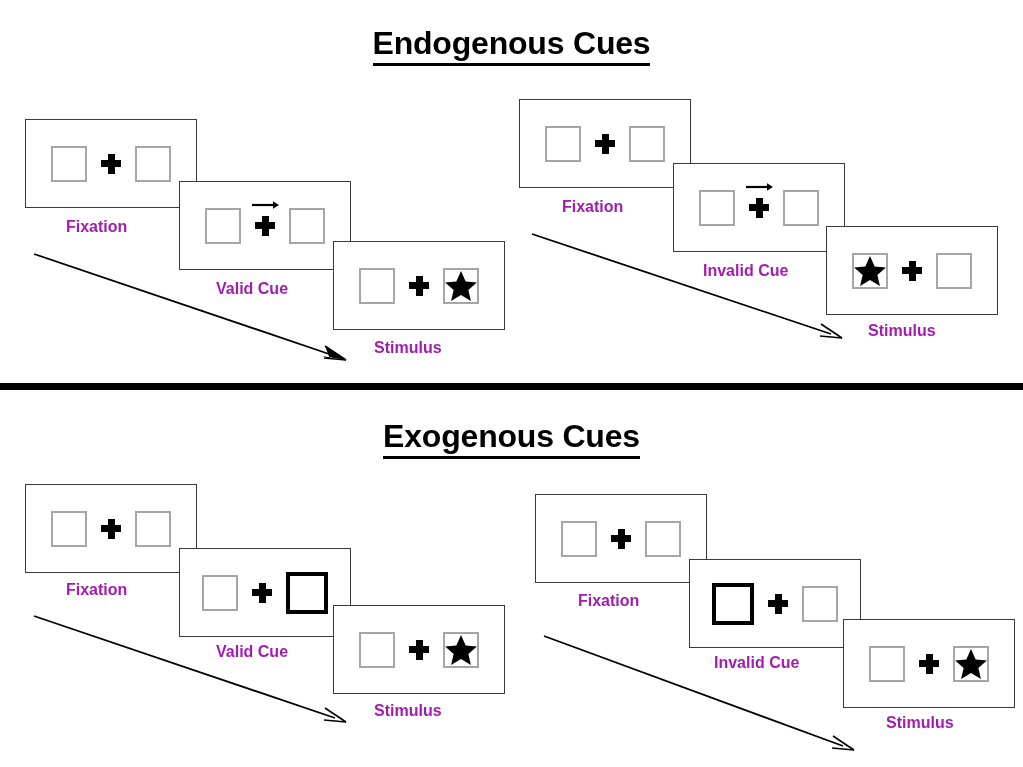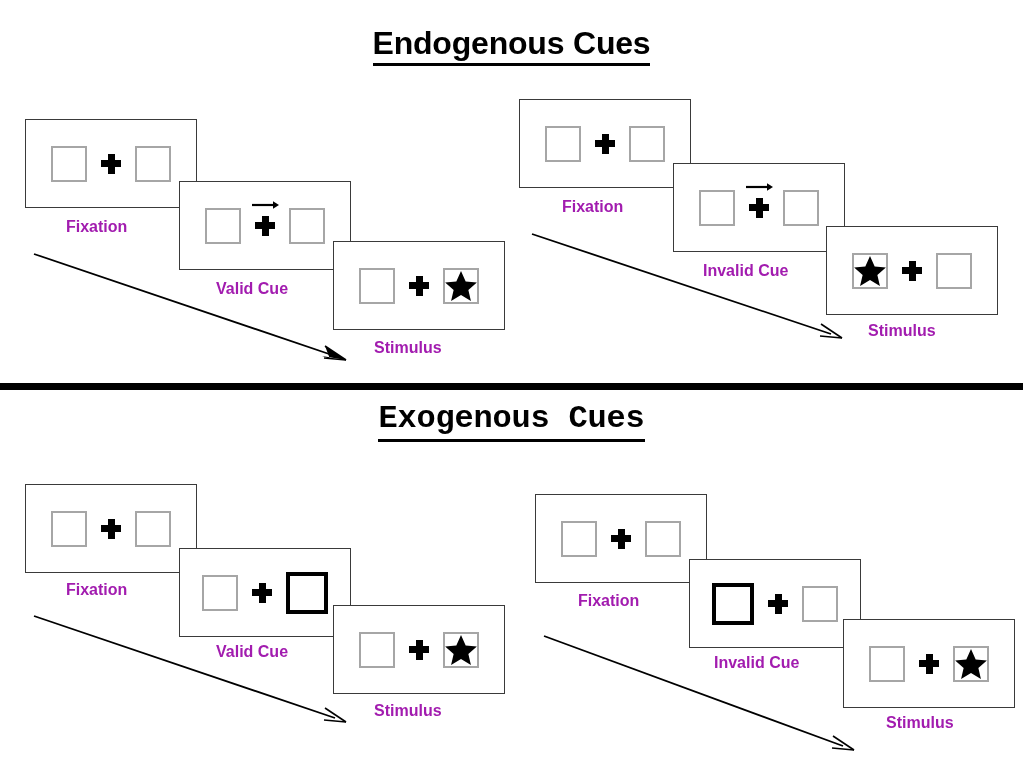--- a/index.html
+++ b/index.html
@@ -243,21 +243,21 @@
 <div class="caption" style="left:868px; top:322px;">Stimulus</div>
 
 <svg class="flow-arrow" style="left:528px; top:228px; width:318px; height:120px;" viewBox="0 0 318 120">
   <line x1="4" y1="6" x2="303" y2="106" stroke="#000000" stroke-width="1.8"></line>
   <line x1="293" y1="96" x2="314" y2="110" stroke="#000000" stroke-width="1.6"></line>
   <line x1="314" y1="110" x2="292" y2="108" stroke="#000000" stroke-width="1.6"></line>
 </svg>
 
 <div class="divider" style="top:383px;"></div>
 
-<div class="section-title" style="top:400px;font-family:Liberation Mono, monospace;">
+<div class="section-title" style="top:418px;">
   <span>Exogenous Cues</span>
 </div>
 
 <div class="frame" style="left:25px; top:484px; width:172px; height:89px;">
   <div class="frame-inner">
     <div class="pbox"></div>
     <div class="cross"></div>
     <div class="pbox"></div>
   </div>
 </div>

